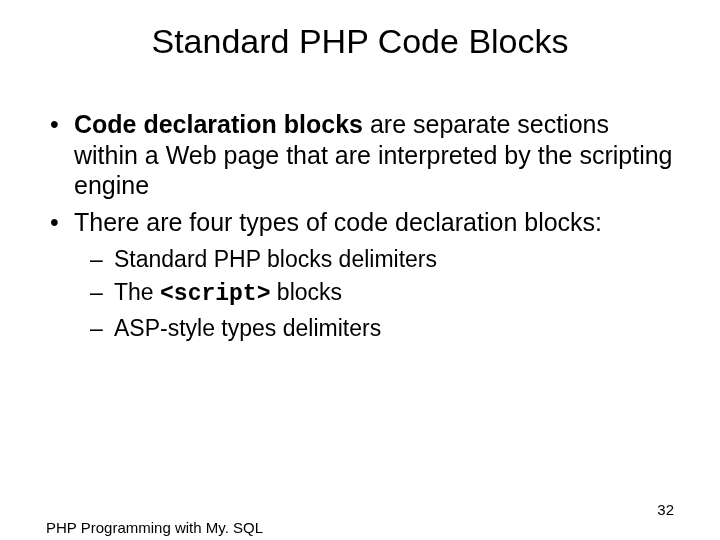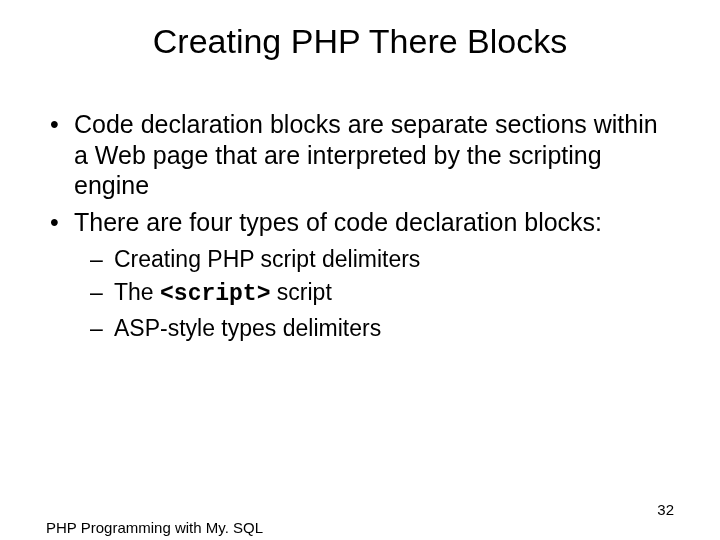--- a/index.html
+++ b/index.html
@@ -58,58 +58,58 @@
     margin-left: 12px;
     font-size: 23px;
     line-height: 1.45;
   }
   ul.level2 > li::before {
     content: "–";
     position: absolute;
     left: 4px;
     top: 0;
   }
-  .bold { font-weight: normal; }
+  .bold { font-weight: bold; }
   .mono { font-family: "Courier New", Courier, monospace; font-weight: bold; }
   .footer-left {
     position: absolute;
     left: 46px;
     bottom: 26px;
     font-size: 15px;
     margin-top: 8px;
   }
   .footer-right {
     position: absolute;
     right: 46px;
     bottom: 44px;
     font-size: 15px;
   }
 </style>
 </head>
 <body>
 
 <div class="slide">
 
-  <div class="title">Creating PHP There Blocks</div>
+  <div class="title">Standard PHP Code Blocks</div>
 
   <div class="body">
     <ul class="level1">
 
       <li>
         <span class="bold">Code declaration blocks</span><span> are separate sections within a Web page that are interpreted by the scripting engine</span>
       </li>
 
       <li>
         <span>There are four types of code declaration blocks:</span>
         <ul class="level2">
           <li>
-            <span>Creating PHP script delimiters</span>
+            <span>Standard PHP blocks delimiters</span>
           </li>
           <li>
-            <span>The </span><span class="mono">&lt;script&gt;</span><span> script</span>
+            <span>The </span><span class="mono">&lt;script&gt;</span><span> blocks</span>
           </li>
           <li>
             <span>ASP-style types delimiters</span>
           </li>
         </ul>
       </li>
 
     </ul>
   </div>
 

